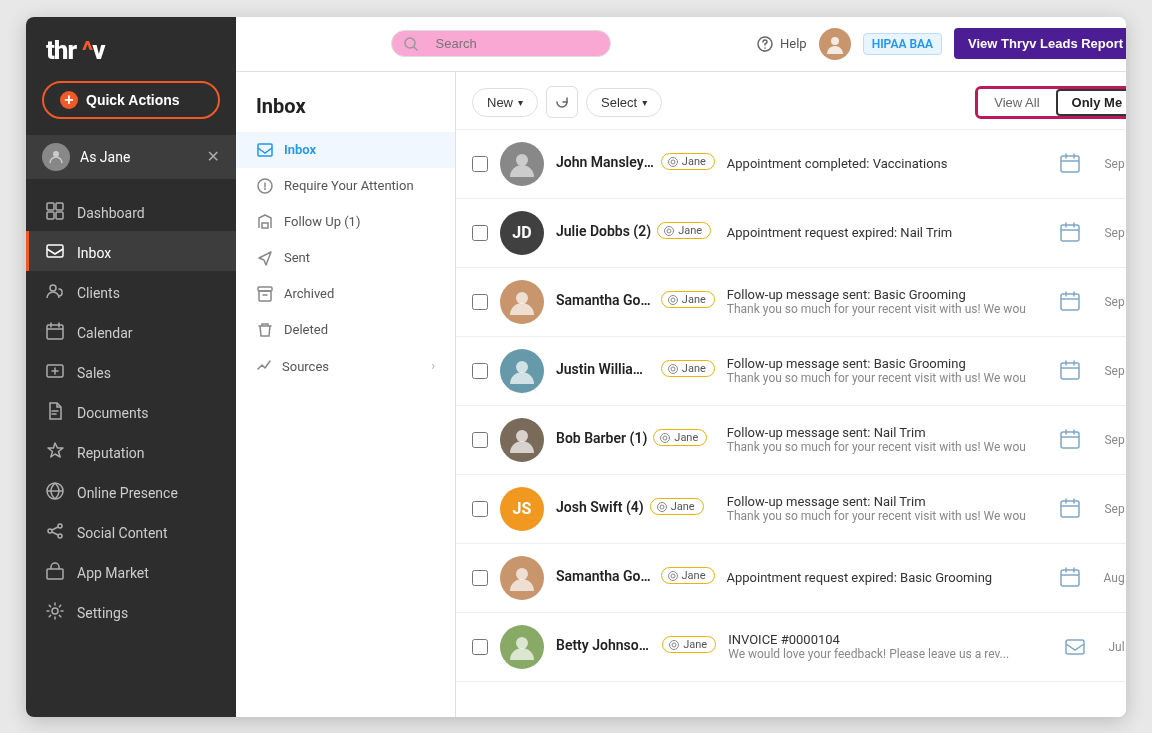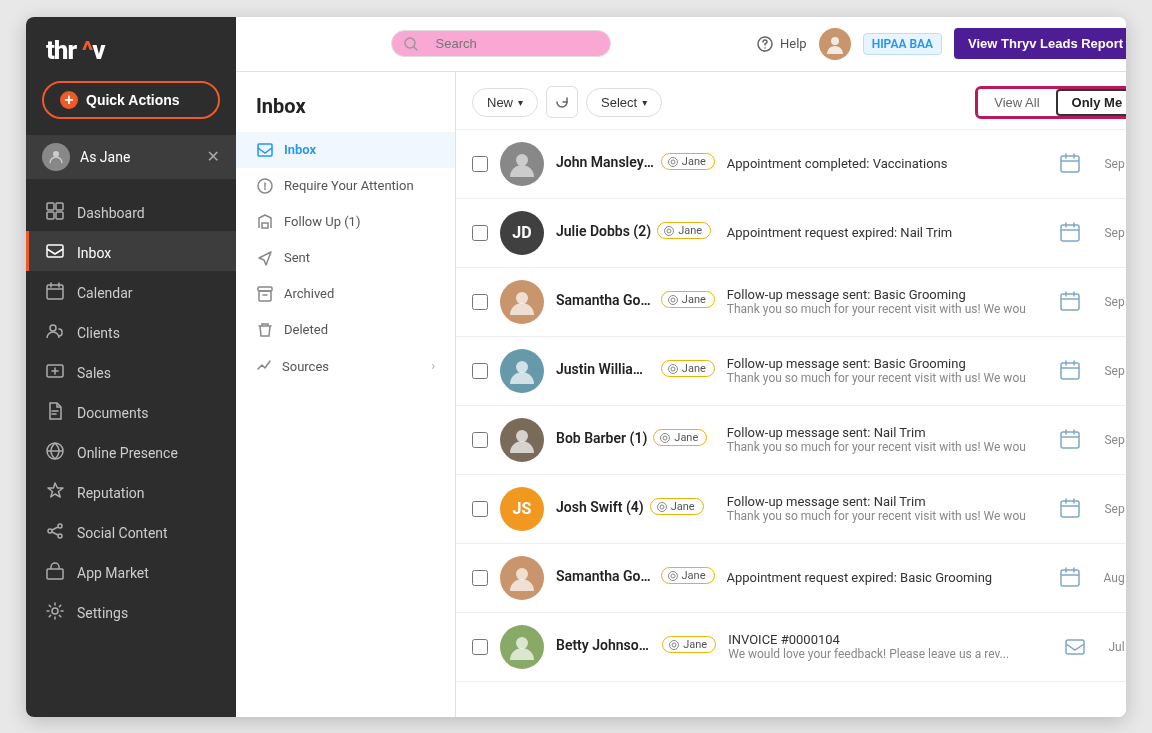--- a/index.html
+++ b/index.html
@@ -135,81 +135,81 @@
               <rect x="1" y="3" width="16" height="12" rx="1.5" stroke="#fff" stroke-width="1.5"></rect>
               <path d="M1 7l8 5 8-5" stroke="#fff" stroke-width="1.5"></path>
             </svg>
         </span>
         <span>Inbox</span>
       </div>
 
       <div class="nav-item">
         <span class="nav-icon">
           <svg width="18" height="18" viewBox="0 0 18 18" fill="none">
-              <rect x="1" y="3" width="16" height="14" rx="1.5" stroke="#ccc" stroke-width="1.5"></rect>
-              <path d="M1 7h16" stroke="#ccc" stroke-width="1.5"></path>
-              <path d="M5 1v4M13 1v4" stroke="#ccc" stroke-width="1.5" stroke-linecap="round"></path>
-            </svg>
-        </span>
-        <span>Calendar</span>
-      </div>
-
-      <div class="nav-item">
-        <span class="nav-icon">
-          <svg width="18" height="18" viewBox="0 0 18 18" fill="none">
               <circle cx="7" cy="6" r="3" stroke="#ccc" stroke-width="1.5"></circle>
               <path d="M1 16c0-3.3 2.7-6 6-6s6 2.7 6 6" stroke="#ccc" stroke-width="1.5" fill="none"></path>
               <path d="M13 7c1.7 0 3 1.3 3 3" stroke="#ccc" stroke-width="1.5" fill="none" stroke-linecap="round"></path>
               <path d="M13 14c1.7 0 3-1.3 3-3" stroke="#ccc" stroke-width="1.5" fill="none" stroke-linecap="round"></path>
             </svg>
         </span>
         <span>Clients</span>
       </div>
 
       <div class="nav-item">
         <span class="nav-icon">
           <svg width="18" height="18" viewBox="0 0 18 18" fill="none">
+              <rect x="1" y="3" width="16" height="14" rx="1.5" stroke="#ccc" stroke-width="1.5"></rect>
+              <path d="M1 7h16" stroke="#ccc" stroke-width="1.5"></path>
+              <path d="M5 1v4M13 1v4" stroke="#ccc" stroke-width="1.5" stroke-linecap="round"></path>
+            </svg>
+        </span>
+        <span>Calendar</span>
+      </div>
+
+      <div class="nav-item">
+        <span class="nav-icon">
+          <svg width="18" height="18" viewBox="0 0 18 18" fill="none">
               <rect x="1" y="3" width="16" height="12" rx="1.5" stroke="#ccc" stroke-width="1.5"></rect>
               <path d="M6 9h6M9 6v6" stroke="#ccc" stroke-width="1.5" stroke-linecap="round"></path>
             </svg>
         </span>
         <span>Sales</span>
       </div>
 
       <div class="nav-item">
         <span class="nav-icon">
           <svg width="18" height="18" viewBox="0 0 18 18" fill="none">
               <path d="M4 1h7l4 4v12H4V1z" stroke="#ccc" stroke-width="1.5"></path>
               <path d="M11 1v4h4" stroke="#ccc" stroke-width="1.5"></path>
               <path d="M6 9h6M6 12h4" stroke="#ccc" stroke-width="1.5" stroke-linecap="round"></path>
             </svg>
         </span>
         <span>Documents</span>
       </div>
 
+
+      <div class="nav-item">
+        <span class="nav-icon">
+          <svg width="18" height="18" viewBox="0 0 18 18" fill="none">
+              <path d="M9 1l2.5 5h5.5l-4.5 3.5 1.7 5.5L9 12l-4.2 3 1.7-5.5L2 6h5.5z" stroke="#ccc" stroke-width="1.5" stroke-linejoin="round"></path>
+            </svg>
+        </span>
+        <span>Reputation</span>
+      </div>
 
       <div class="nav-item">
         <span class="nav-icon">
           <svg width="18" height="18" viewBox="0 0 18 18" fill="none">
               <circle cx="9" cy="9" r="8" stroke="#ccc" stroke-width="1.5"></circle>
               <path d="M9 1c-2.5 2.5-4 5-4 8s1.5 5.5 4 8" stroke="#ccc" stroke-width="1.5"></path>
               <path d="M9 1c2.5 2.5 4 5 4 8s-1.5 5.5-4 8" stroke="#ccc" stroke-width="1.5"></path>
               <path d="M1 9h16" stroke="#ccc" stroke-width="1.5"></path>
             </svg>
         </span>
         <span>Online Presence</span>
-      </div>
-
-      <div class="nav-item">
-        <span class="nav-icon">
-          <svg width="18" height="18" viewBox="0 0 18 18" fill="none">
-              <path d="M9 1l2.5 5h5.5l-4.5 3.5 1.7 5.5L9 12l-4.2 3 1.7-5.5L2 6h5.5z" stroke="#ccc" stroke-width="1.5" stroke-linejoin="round"></path>
-            </svg>
-        </span>
-        <span>Reputation</span>
       </div>
 
       <div class="nav-item">
         <span class="nav-icon">
           <svg width="18" height="18" viewBox="0 0 18 18" fill="none">
               <circle cx="14" cy="4" r="2" stroke="#ccc" stroke-width="1.5"></circle>
               <circle cx="14" cy="14" r="2" stroke="#ccc" stroke-width="1.5"></circle>
               <circle cx="4" cy="9" r="2" stroke="#ccc" stroke-width="1.5"></circle>
               <path d="M6 8l6-3M6 10l6 3" stroke="#ccc" stroke-width="1.5"></path>
             </svg>

